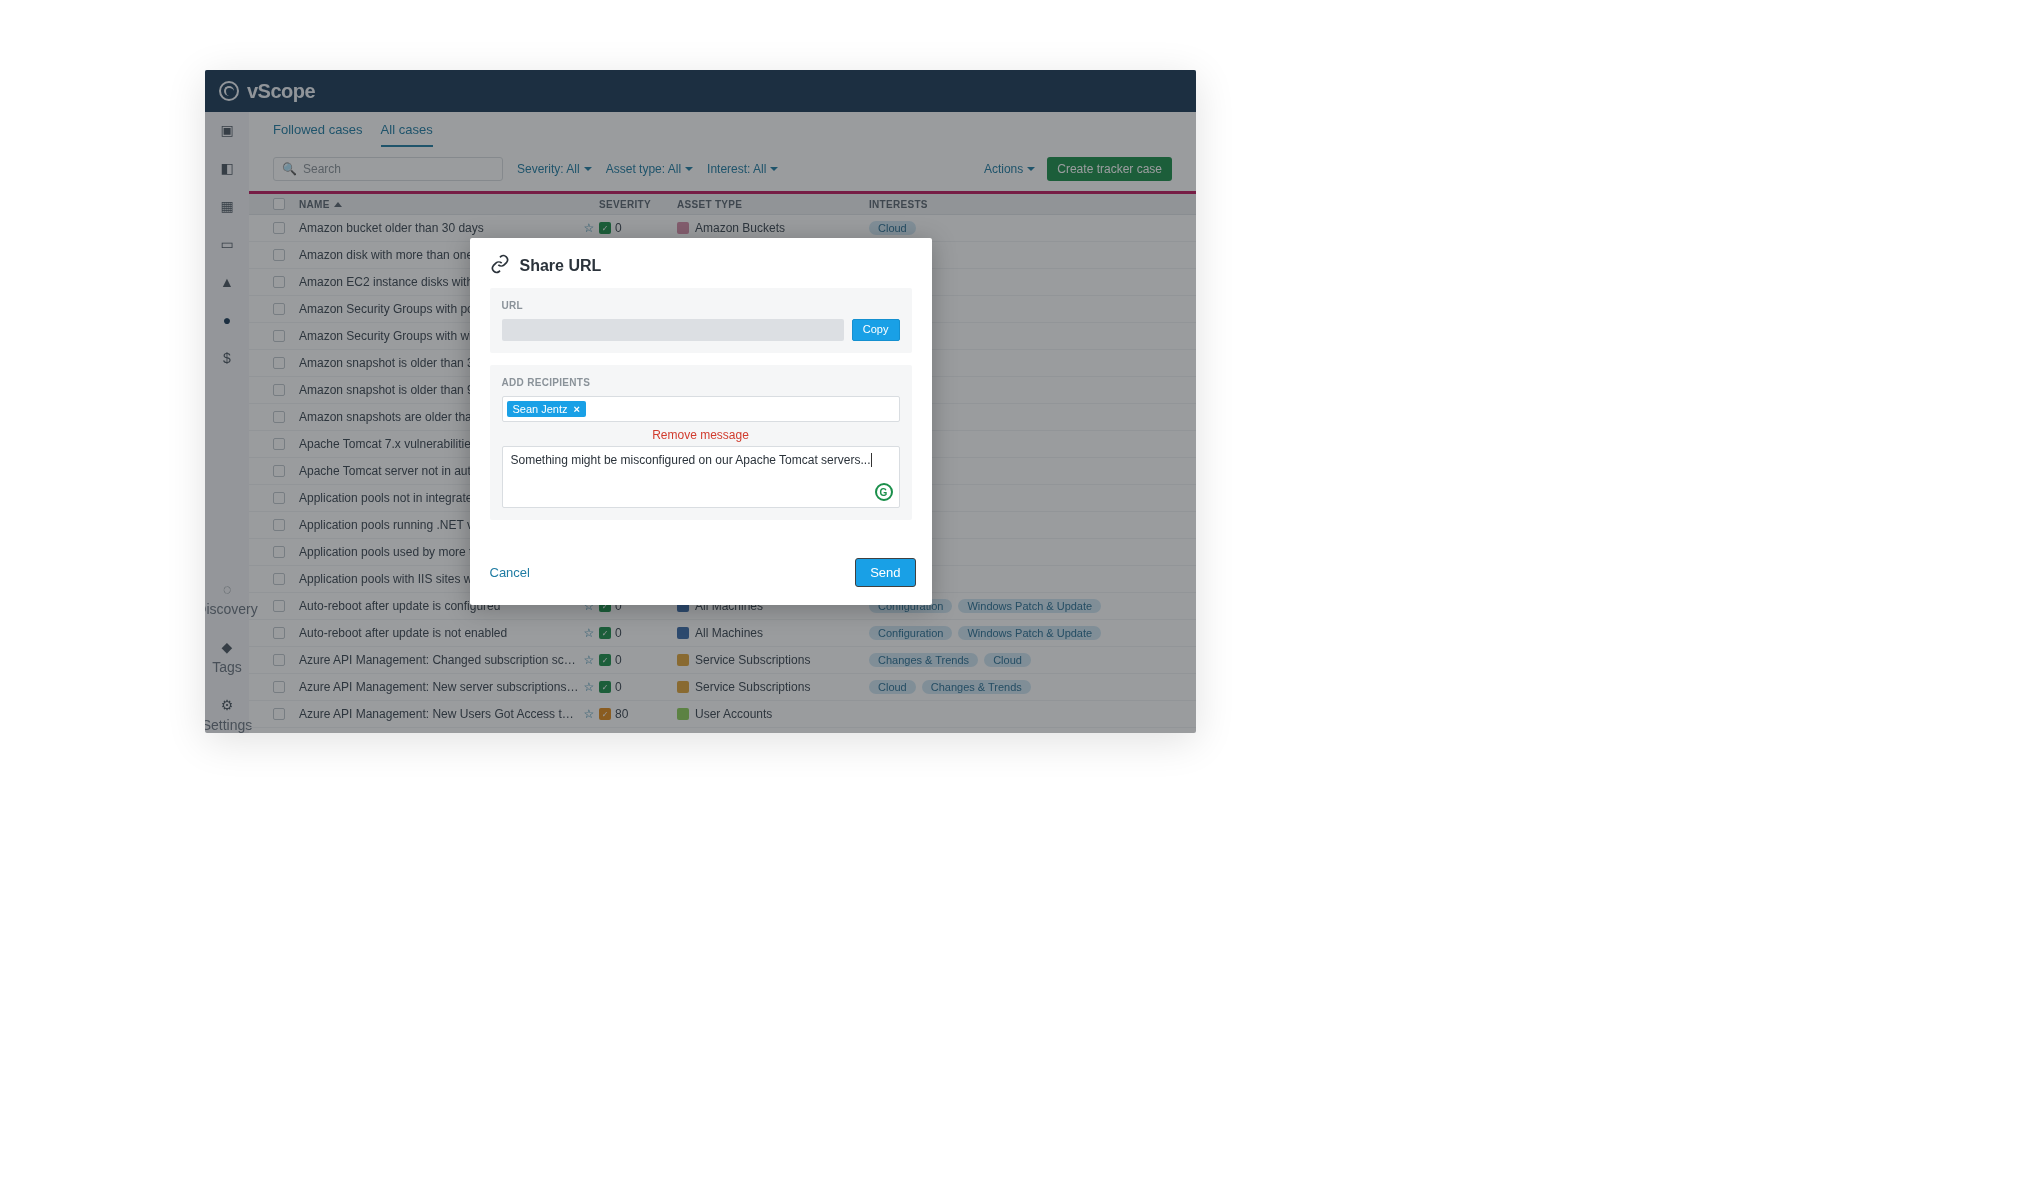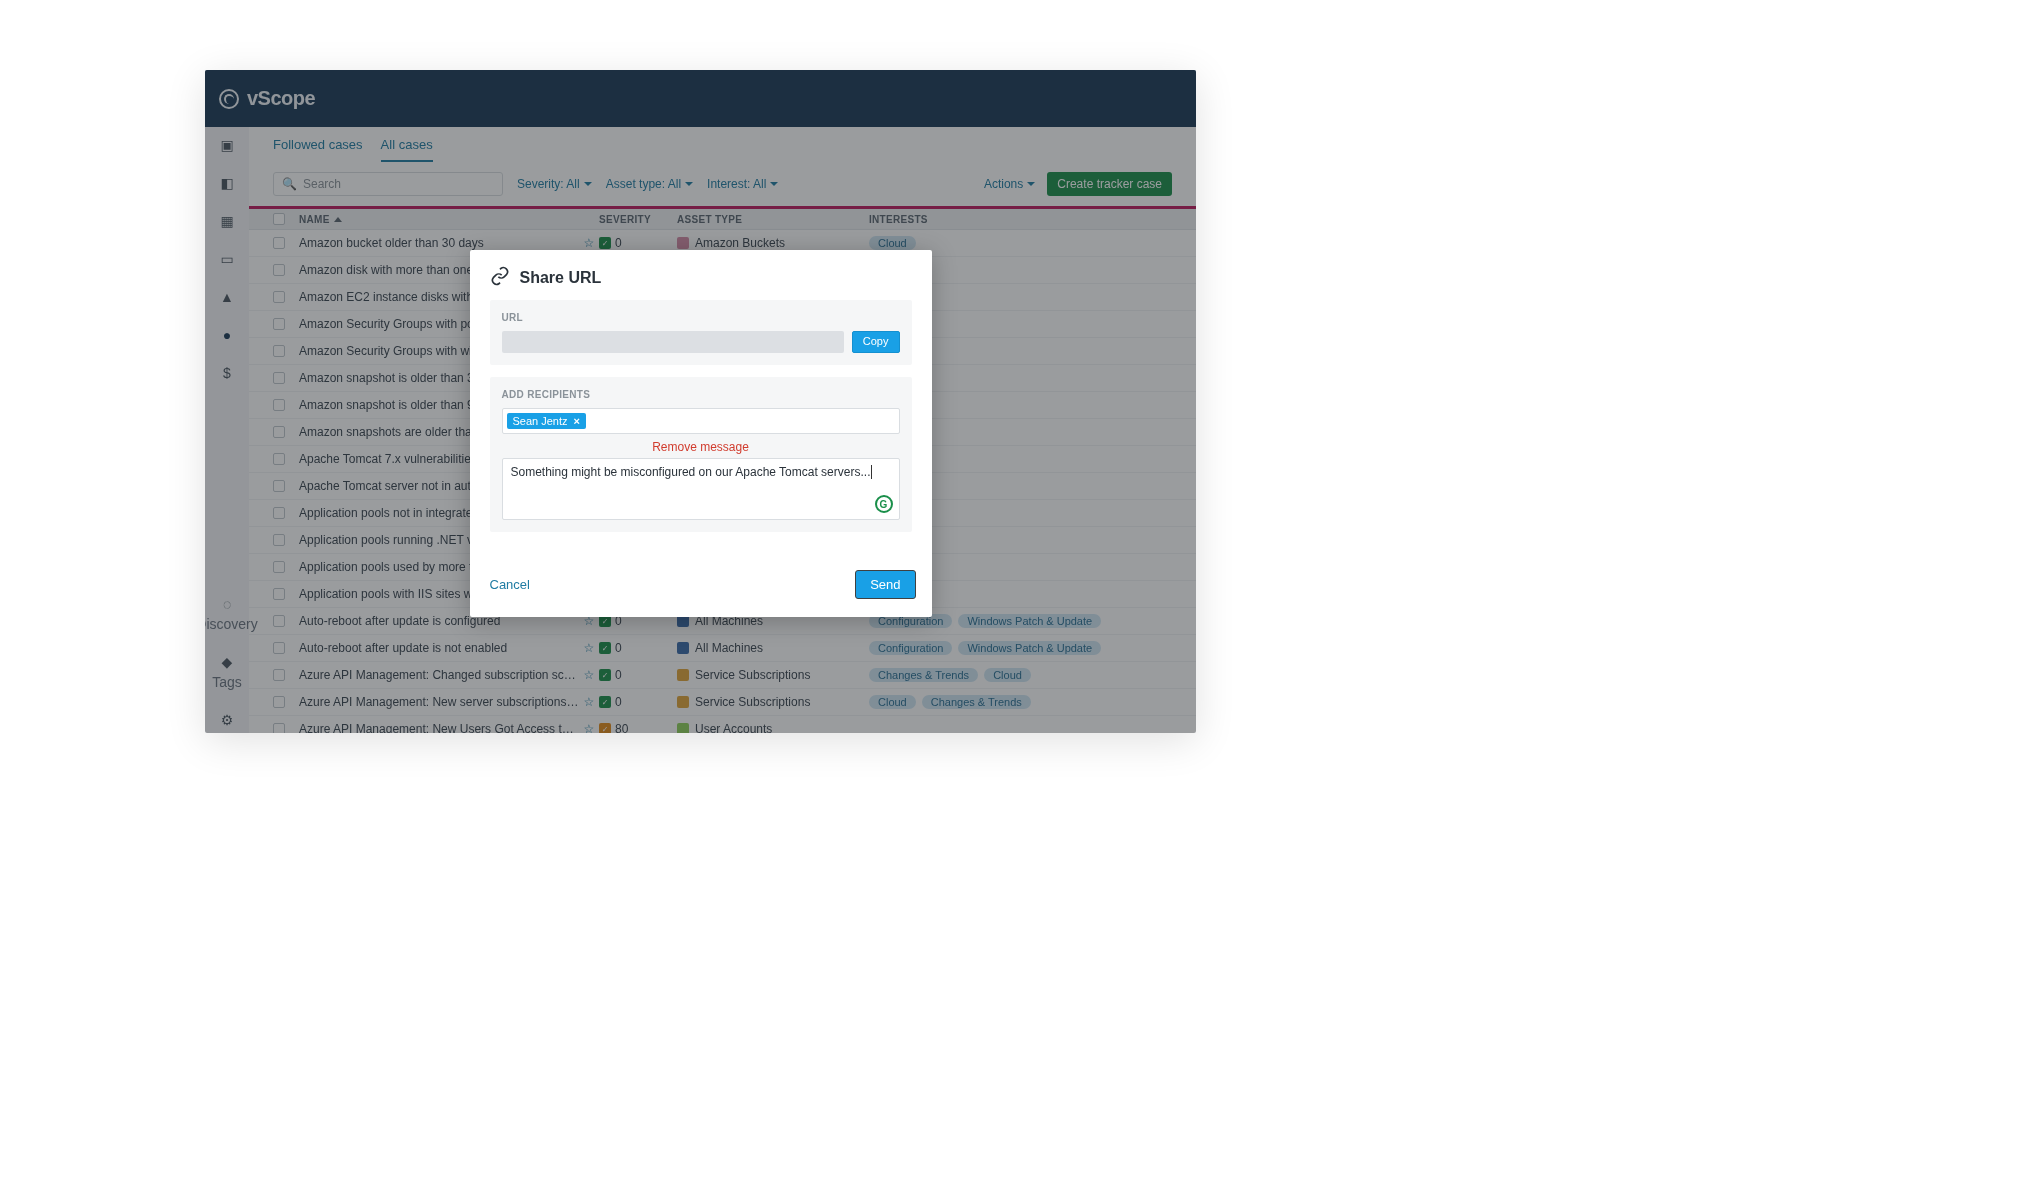--- a/index.html
+++ b/index.html
@@ -1,18 +1,18 @@
 <!DOCTYPE html>
 <html><head>
 <meta charset="utf-8">
 <style>
   * { box-sizing: border-box; margin: 0; padding: 0; }
   body { font-family: -apple-system, BlinkMacSystemFont, "Segoe UI", Arial, sans-serif; background: #fff; width: 2034px; height: 1200px; position: relative; }
   .app-frame { position: absolute; left: 205px; top: 70px; width: 991px; height: 663px; box-shadow: 0 8px 40px rgba(0,0,0,0.12); overflow: hidden; border-radius: 2px; }
-  .topbar { height: 57px; background: #1a3a57; display: flex; align-items: center; padding-left: 14px; gap: 8px; color: #eef3f7; }
+  .topbar { height: 42px; background: #1a3a57; display: flex; align-items: center; padding-left: 14px; gap: 8px; color: #eef3f7; }
   .logo-circle { width: 20px; height: 20px; border-radius: 50%; border: 2px solid #eef3f7; position: relative; }
   .logo-circle::after { content:""; position:absolute; inset:3px; border-left:2px solid #eef3f7; border-top:2px solid #eef3f7; border-radius:50%; }
   .logo-text { font-size: 20px; font-weight: 600; letter-spacing: -0.5px; }
   .main { display: flex; height: calc(100% - 42px); background: #fff; }
   .leftnav { width: 44px; background: #f4f5f7; display: flex; flex-direction: column; align-items: center; padding-top: 10px; gap: 22px; color: #4a5560; font-size: 14px; }
   .leftnav .spacer { flex: 1; }
   .leftnav .navlabel { font-size: 14px; color: #6a7480; margin-top: -18px; }
   .content { flex: 1; display: flex; flex-direction: column; }
   .tabs { display: flex; gap: 18px; padding: 10px 24px 0 24px; font-size: 13px; color: #207ca3; }
   .tab { padding-bottom: 8px; cursor: pointer; }
@@ -37,21 +37,21 @@
   .star { color:#207ca3; font-size:12px; width:20px; text-align:center;}
   .sev-cell { width: 78px; display:flex; align-items:center; gap:4px;}
   .sev-badge { width:12px;height:12px;border-radius:2px;display:inline-flex;align-items:center;justify-content:center;color:#fff;font-size:8px;}
   .sev-green{background:#1a8f4a;}
   .sev-orange{background:#e28a1a;}
   .type-cell { width: 192px; display:flex; align-items:center; gap:6px; white-space:nowrap;}
   .type-ic { width:12px;height:12px;border-radius:2px;display:inline-block;}
   .int-cell { flex:1; display:flex; gap:6px; flex-wrap:nowrap; overflow:hidden;}
   .tag { background:#cfe6f3; color:#2a6f94; border-radius:10px; padding:1px 9px; font-size:11px; white-space:nowrap;}
   .overlay { position: absolute; inset: 0; background: rgba(30,35,40,0.45); }
-  .modal { position: absolute; left: 50%; top: 180px; transform: translateX(-50%); width: 462px; background: #fff; border-radius: 2px; box-shadow: 0 4px 24px rgba(0,0,0,0.25); }
+  .modal { position: absolute; left: 50%; top: 168px; transform: translateX(-50%); width: 462px; background: #fff; border-radius: 2px; box-shadow: 0 4px 24px rgba(0,0,0,0.25); }
   .m-head { display:flex; align-items:center; gap:10px; padding: 16px 20px 10px 20px; font-size: 16px; font-weight:600; color:#2b333b;}
   .m-body { padding: 0 20px 14px 20px; }
   .m-section { background:#f5f6f7; border-radius:2px; padding:12px; margin-bottom:12px; }
   .m-label { font-size:10px; font-weight:700; color:#8a9299; letter-spacing:0.3px; margin-bottom:8px;}
   .url-row { display:flex; gap:8px; }
   .url-box { flex:1; height:22px; background:#dcdfe3; border-radius:2px; }
   .btn-copy { background:#19a0e6; color:#fff; border-radius:2px; padding:3px 10px; font-size:11px; border:1px solid #1490d0;}
   .chip-row { border:1px solid #d9dde1; background:#fff; border-radius:2px; padding:4px; display:flex; }
   .chip { background:#19a0e6; color:#fff; font-size:11px; padding:2px 6px; border-radius:2px; display:flex; align-items:center; gap:6px;}
   .chip-x { font-weight:700; }

